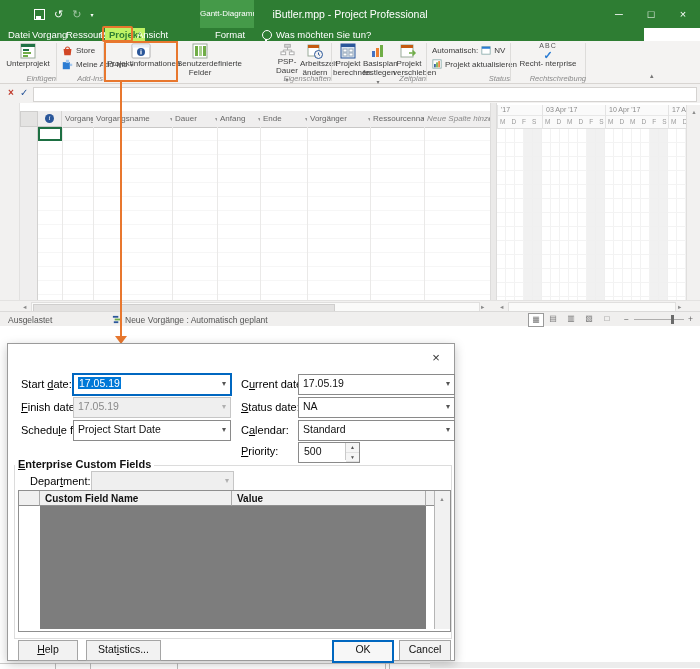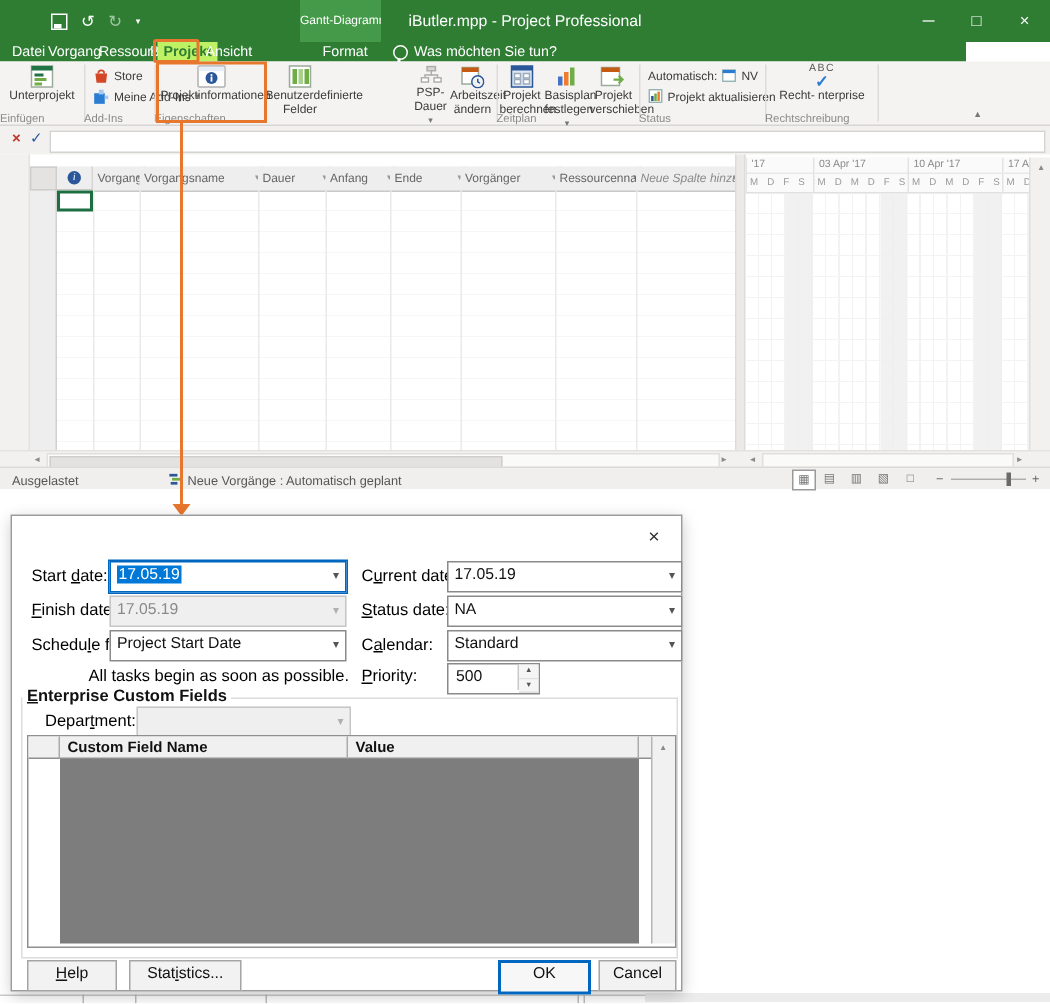--- a/index.html
+++ b/index.html
@@ -18,21 +18,21 @@
   
   .tabrow{left:0;top:28px;width:644px;height:13px;background:#2E7D33;}
   .tab{position:absolute;top:0;height:13px;color:#fff;font-size:9.5px;line-height:13px;
        padding:0 4px;white-space:nowrap;}
   .tab.sel{background:#bef264;color:#2E7D33;font-weight:bold;}
   .tellme{position:absolute;left:262px;top:0;height:13px;color:#fff;font-size:9.5px;line-height:13px;
           display:flex;align-items:center;gap:4px;}
   
   .ribbon{left:0;top:41px;width:700px;height:43px;background:#F4F3F2;border-bottom:1px solid #D8D5D2;}
   .gsep{position:absolute;top:2px;width:1px;height:38px;background:#DDDCDA;}
-  .glabel{position:absolute;top:33px;height:9px;font-size:7.5px;color:#8a8a8a;text-align:left;line-height:9px;}
+  .glabel{position:absolute;top:33px;height:9px;font-size:7.5px;color:#8a8a8a;text-align:right;line-height:9px;font-style:italic;}
   .rbtn{position:absolute;top:1px;text-align:center;font-size:8px;color:#3b3b3b;line-height:1.12;}
   .rbtn .ric{display:block;margin:1px auto 1px auto;}
   .ritem{position:absolute;height:12px;font-size:8px;color:#3b3b3b;display:flex;align-items:center;gap:3px;white-space:nowrap;}
   .chev-collapse{position:absolute;left:650px;top:31px;font-size:7px;color:#777;}
   
   .entrybar{left:0;top:84px;width:700px;height:19px;background:#F2F1F0;}
   .ebx{position:absolute;top:3px;font-size:10px;line-height:12px;}
   .ebinput{position:absolute;left:33px;top:3px;width:662px;height:13px;background:#fff;border:1px solid #D5D3D1;}
   
   .leftmargin{left:0;top:103px;width:20px;height:197px;background:#F2F1F0;border-right:1px solid #E2E1E0;}
@@ -421,21 +421,20 @@
     <div class="combo" style="left:65px;top:76px;width:152px">
       <span>Project Start Date</span>
       <span class="cchev">▾</span>
     </div>
     <span class="dlbl" style="left:233px;top:80px">C<u>a</u>lendar:</span>
     <div class="combo" style="left:290px;top:76px;width:151px">
       <span>Standard</span>
       <span class="cchev">▾</span>
     </div>
 
-    <span class="dlbl" style="left:51px;top:101px">All tasks begin as soon as possible.</span>
     <span class="dlbl" style="left:233px;top:101px"><u>P</u>riority:</span>
     <div class="spin" style="left:290px;top:98px;width:55px">
       <span>500</span>
       <div class="spinbtns">
         <div>▲</div>
         <div>▼</div>
       </div>
     </div>
 
     <div class="grpbox" style="left:6px;top:121px;width:436px;height:172px"></div>

